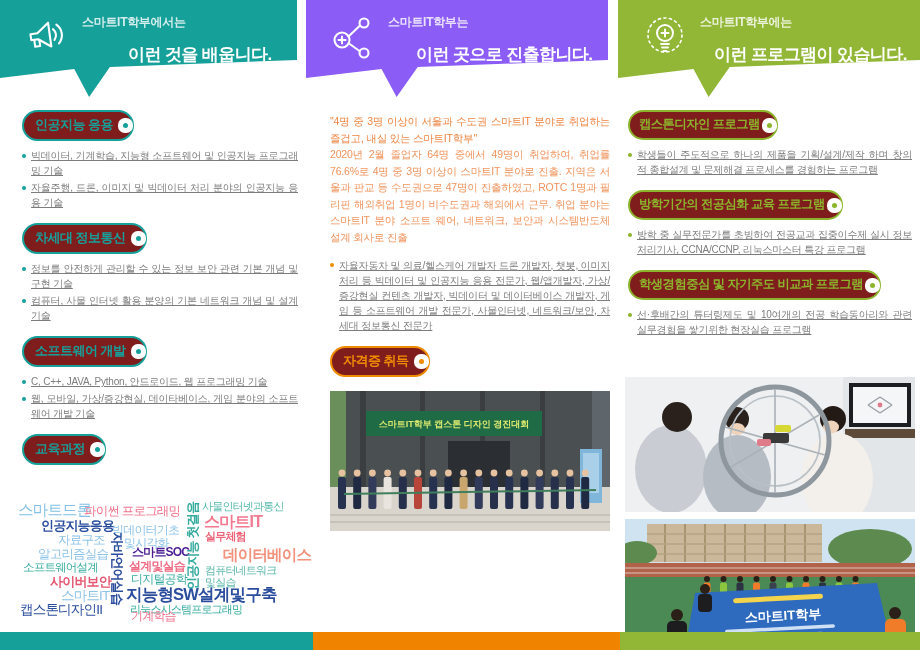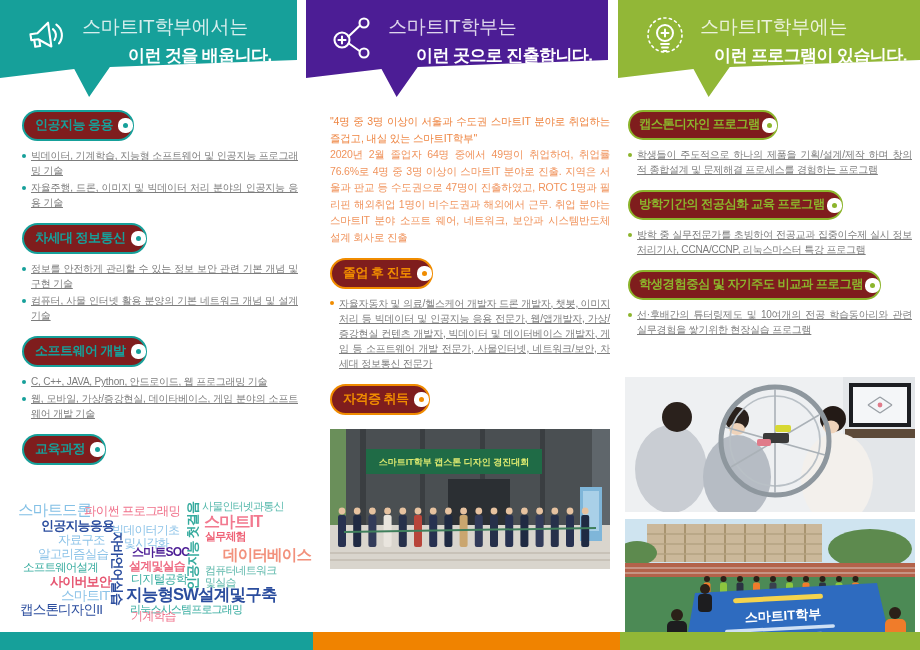--- a/index.html
+++ b/index.html
@@ -3,26 +3,26 @@
 <meta charset="utf-8">
 <style>
   html,body{margin:0;padding:0;background:#fff;}
   .page{position:relative;width:920px;height:650px;background:#ffffff;overflow:hidden;
         font-family:"Liberation Sans","DejaVu Sans",sans-serif;}
 
   
   .hdr{position:absolute;top:0;height:100px;color:#fff;
        clip-path:polygon(0 0,100% 0,100% 60px,37% 67px,30% 97px,25% 69px,0 78px);}
   .hdr.teal{left:0;width:297px;background:#16a09a;}
-  .hdr.orange{left:306px;width:302px;background:#4c1d95;}
+  .hdr.orange{left:306px;width:302px;background:#8b5cf6;}
   .hdr.green{left:618px;width:302px;background:#92b737;}
   .hicon{position:absolute;left:23px;top:13px;width:48px;height:48px;}
   .htxt{position:absolute;left:82px;top:14px;width:215px;}
-  .hline1{font-size:19px;color:rgba(255,255,255,.82);letter-spacing:-.3px;}
-  .hline2{font-size:17px;font-weight:bold;margin-top:4px;letter-spacing:-.6px;white-space:nowrap;}
+  .hline1{font-size:12px;color:rgba(255,255,255,.82);letter-spacing:-.3px;font-weight:bold;}
+  .hline2{font-size:17px;font-weight:bold;margin-top:12px;letter-spacing:-.6px;white-space:nowrap;}
   .hdr.teal .hline2{padding-left:46px;}
   .hdr.orange .hline2{padding-left:28px;}
   .hdr.green .hline2{padding-left:14px;}
 
   
   .col{position:absolute;}
   .col-left{left:22px;top:110px;width:276px;--c:#16a09a;}
   .col-mid{left:330px;top:113px;width:280px;--c:#f08c00;}
   .col-right{left:628px;top:110px;width:284px;--c:#8cb52c;}
 
@@ -155,21 +155,21 @@
       <span class="wc" style="left: 193px; top: 79px; font-size: 11px; color: rgb(91, 183, 170);">컴퓨터네트워크</span>
       <span class="wc" style="left: 193px; top: 91px; font-size: 11px; color: rgb(91, 183, 170);">및실습</span>
     </div>
 
   <div class="col col-mid">
     <div class="intro">
       <p class="quote">"4명 중 3명 이상이 서울과 수도권 스마트IT 분야로 취업하는 즐겁고, 내실 있는 스마트IT학부"</p>
       <p class="ibody">2020년 2월 졸업자 64명 중에서 49명이 취업하여, 취업률 76.6%로 4명 중 3명 이상이 스마트IT 분야로 진출. 지역은 서울과 판교 등 수도권으로 47명이 진출하였고, ROTC 1명과 필리핀 해외취업 1명이 비수도권과 해외에서 근무. 취업 분야는 스마트IT 분야 소프트 웨어, 네트워크, 보안과 시스템반도체 설계 회사로 진출</p>
     </div>
     <div class="sections">
-        <div class="section"><div class="pill">졸업 후 진로</div><ul class="bullets">
+        <div class="section"><ul class="bullets">
             <li>자율자동차 및 의료/헬스케어 개발자 드론 개발자, 챗봇, 이미지 처리 등 빅데이터 및 인공지능 응용 전문가, 웹/앱개발자, 가상/증강현실 컨텐츠 개발자, 빅데이터 및 데이터베이스 개발자, 게임 등 소프트웨어 개발 전문가, 사물인터넷, 네트워크/보안, 차세대 정보통신 전문가</li>
           </ul></div>
         <div class="section"><div class="pill">자격증 취득</div></div>
       </div>
 
     <svg class="photo photoA" width="280" height="140" viewBox="0 0 280 140">
       <rect x="0" y="0" width="280" height="140" fill="#d9d5cd"></rect>
       <rect x="0" y="0" width="280" height="96" fill="#4a4f52"></rect>
       <rect x="0" y="0" width="16" height="96" fill="#6a8f5a"></rect>
       <rect x="262" y="0" width="18" height="96" fill="#5f666b"></rect>

